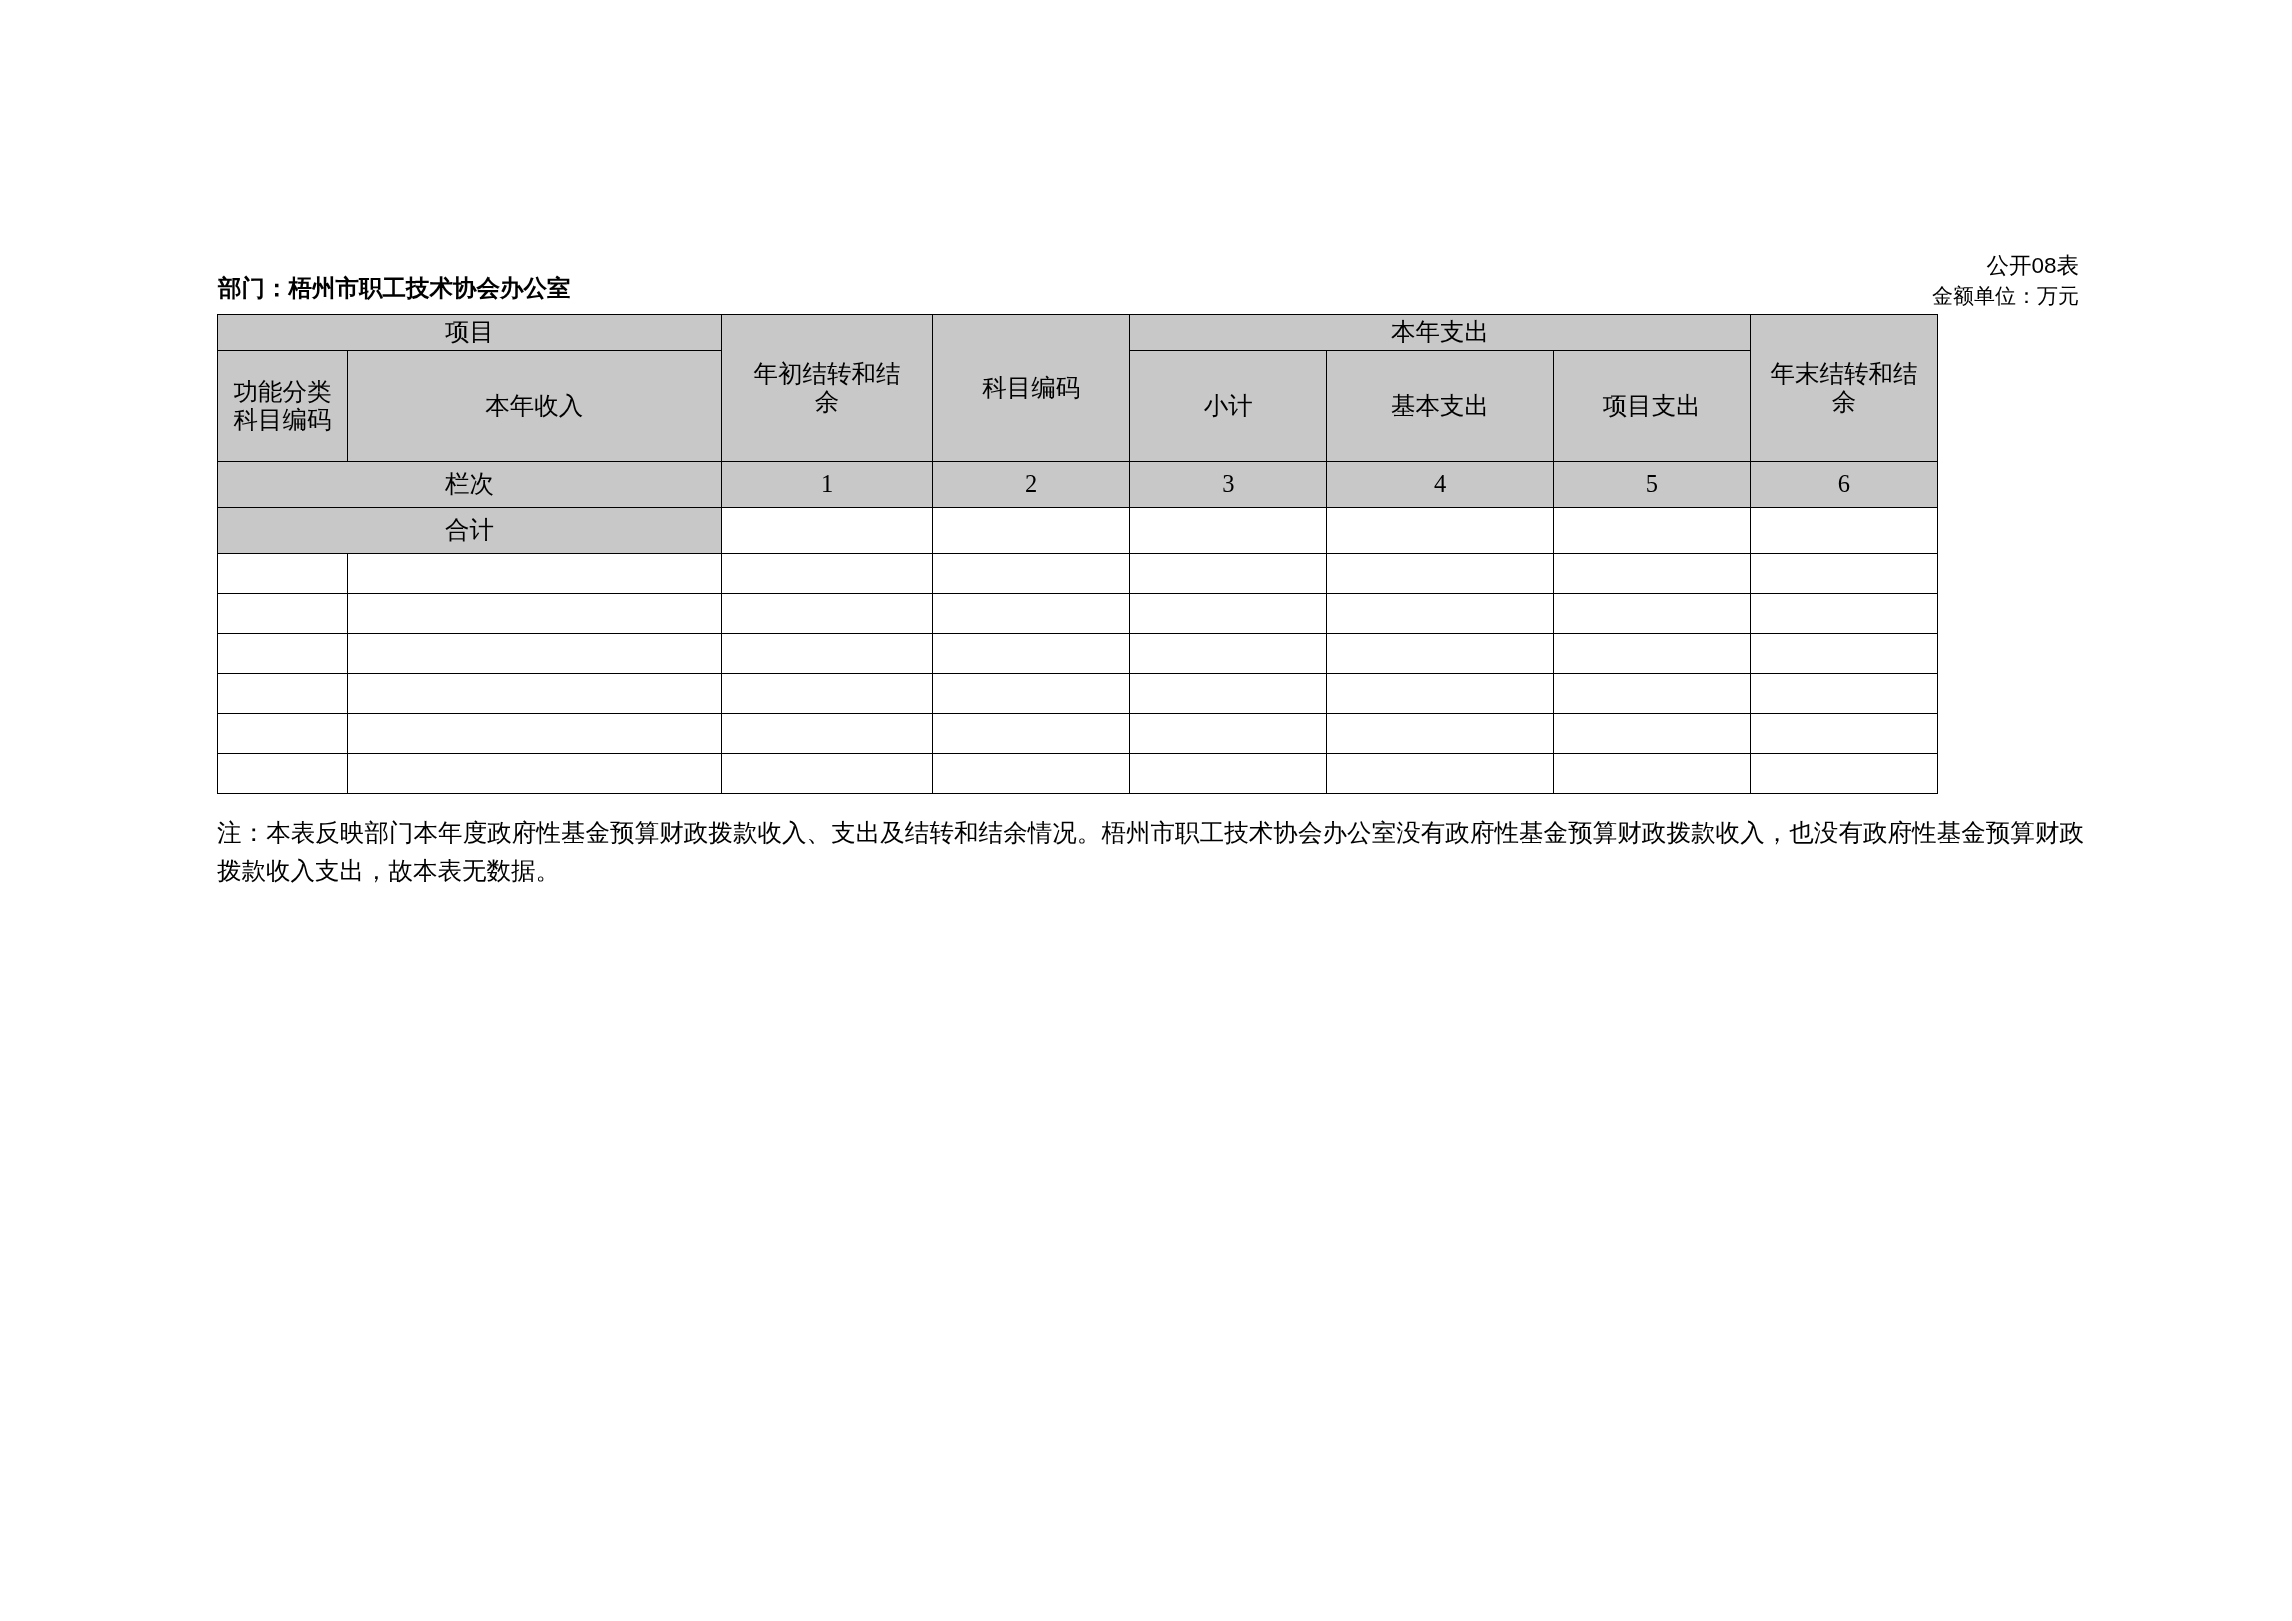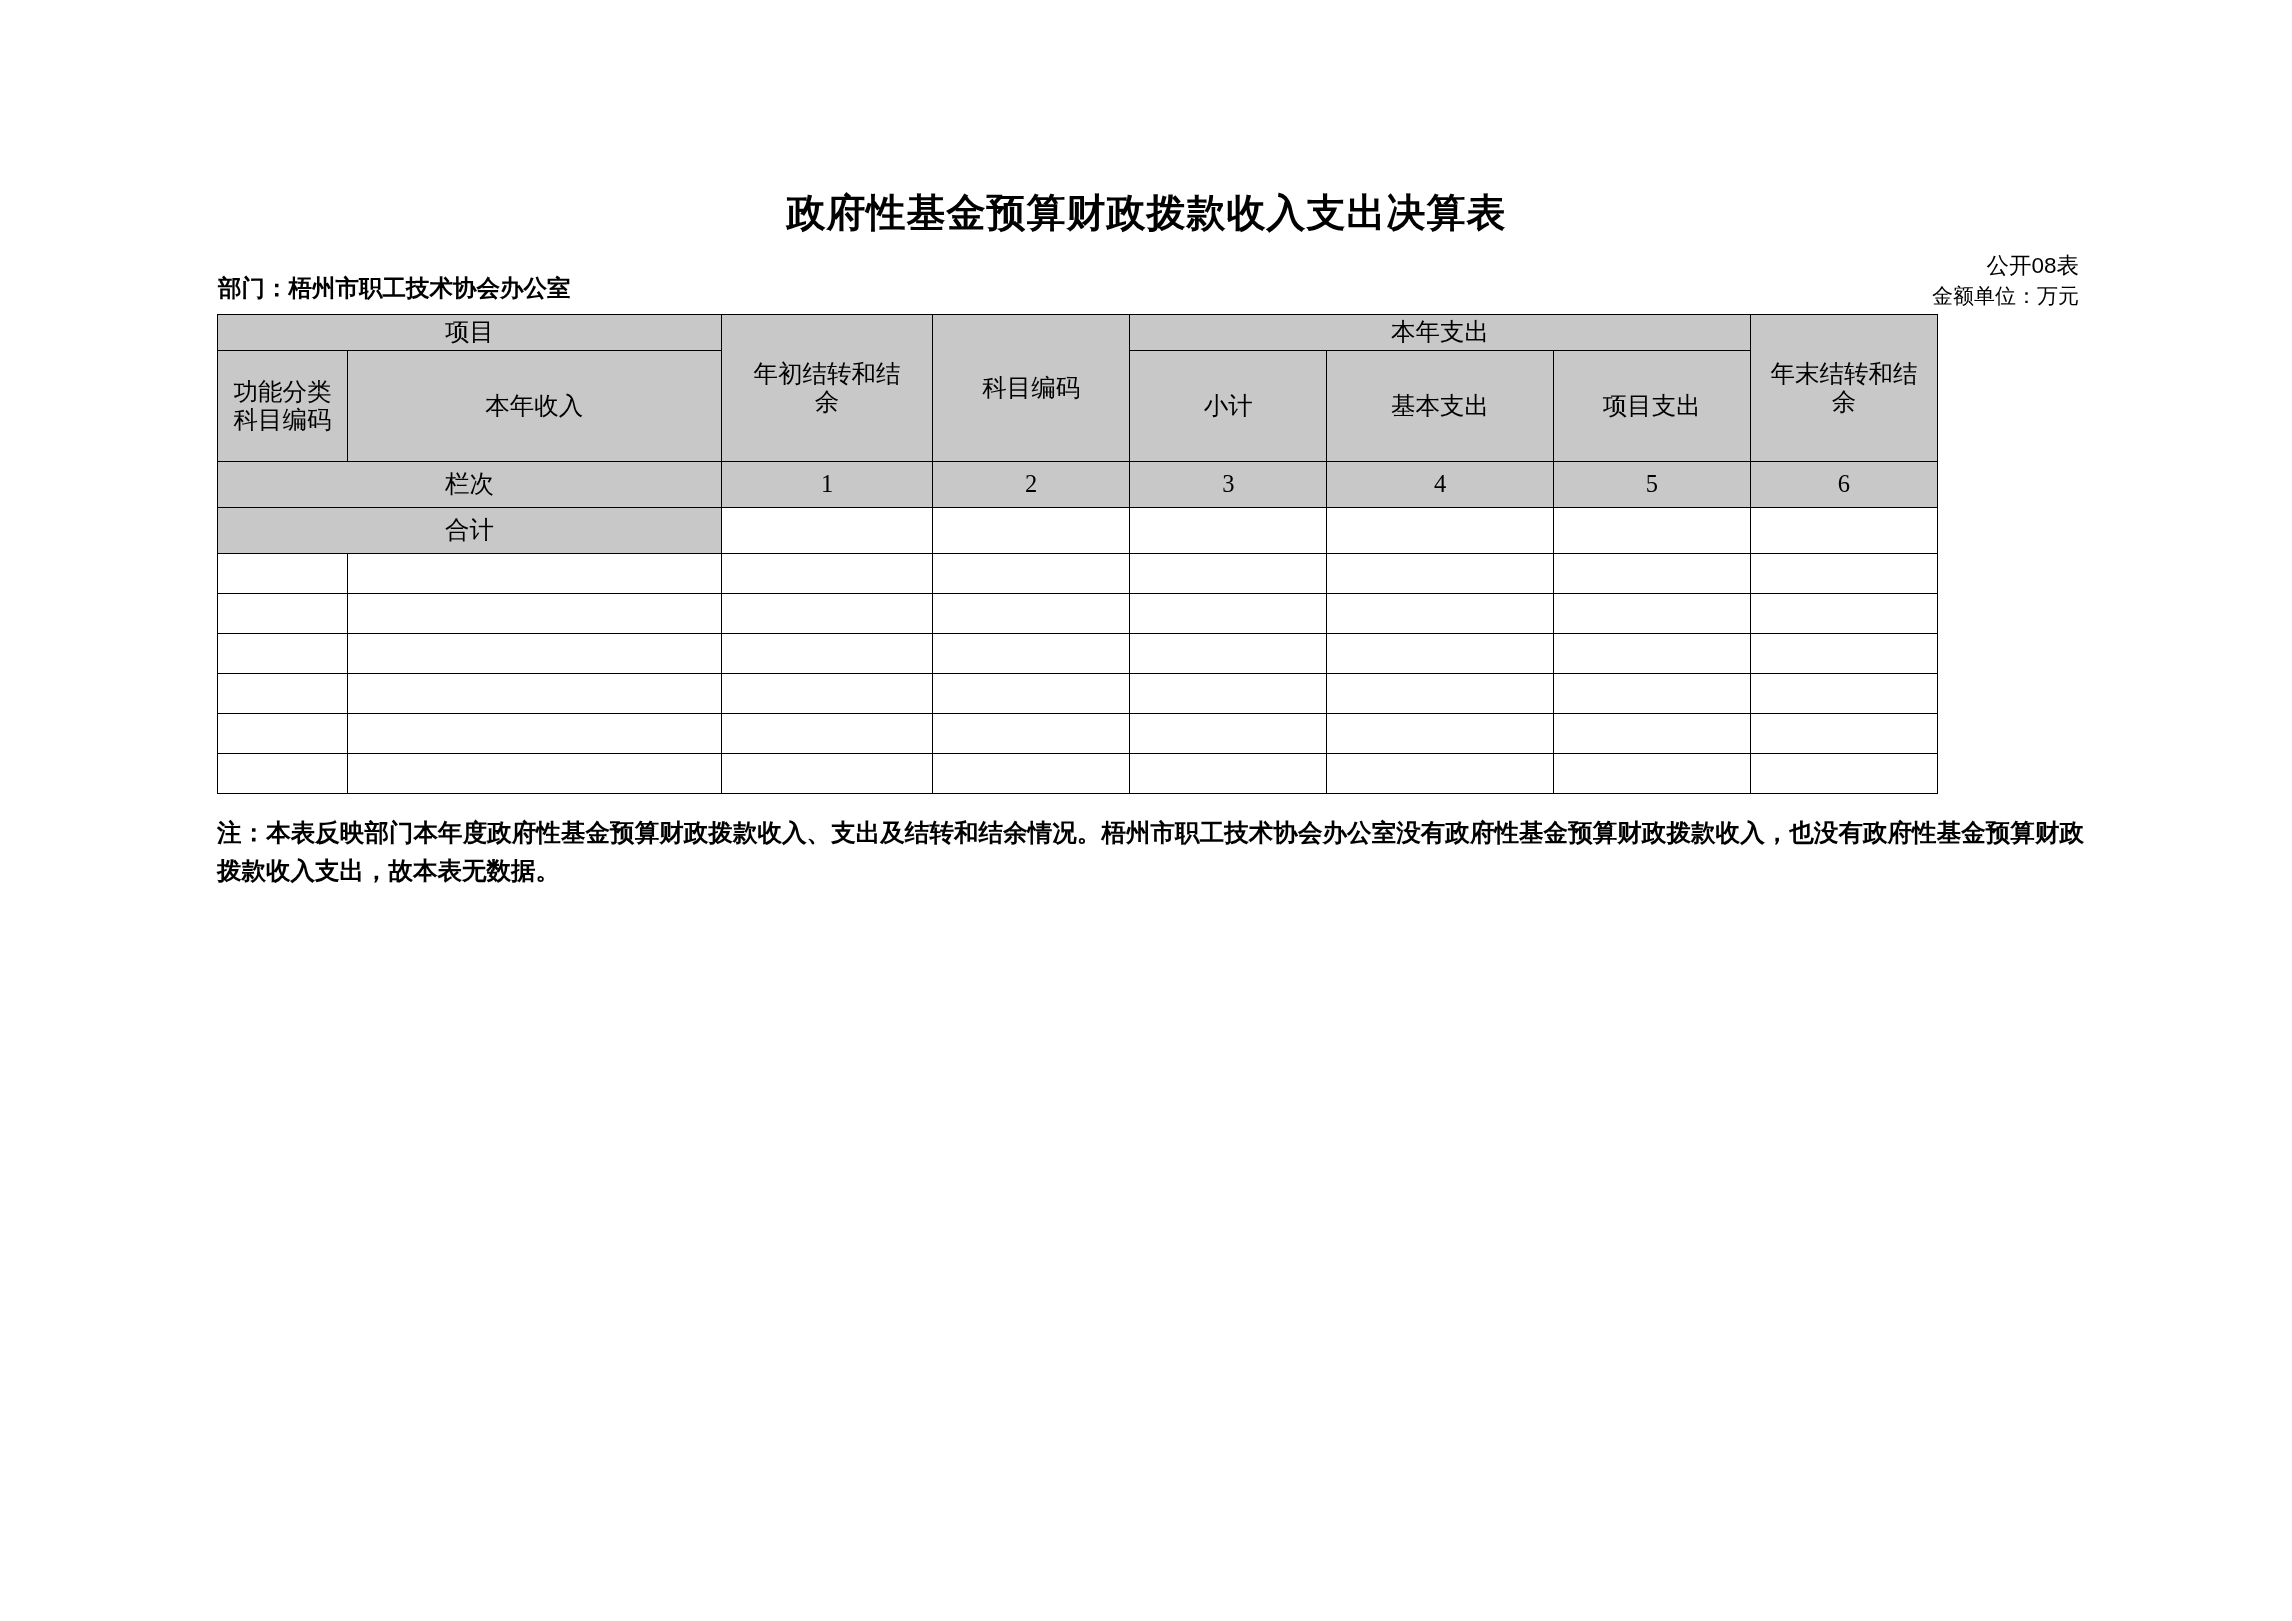--- a/index.html
+++ b/index.html
@@ -90,29 +90,27 @@
   .c-end { width: 186px; }
   .note {
     position: absolute;
     top: 814px;
     left: 217px;
     width: 1867px;
     font-size: 24.5px;
     line-height: 1.55;
     font-family: "Liberation Serif", "DejaVu Serif", serif;
     text-align: justify;
-    font-weight: bold;
   }
 </style>
 </head>
 <body>
 
 <div class="page">
 
-  <div class="title">政府性基金预算财政拨款收入支出决算表</div>
 
   <div class="form-code">公开08表</div>
 
   <div class="dept-line">部门：梧州市职工技术协会办公室</div>
 
   <div class="unit-line">金额单位：万元</div>
 
   <table class="decl">
     <colgroup>
       <col class="c-code">

